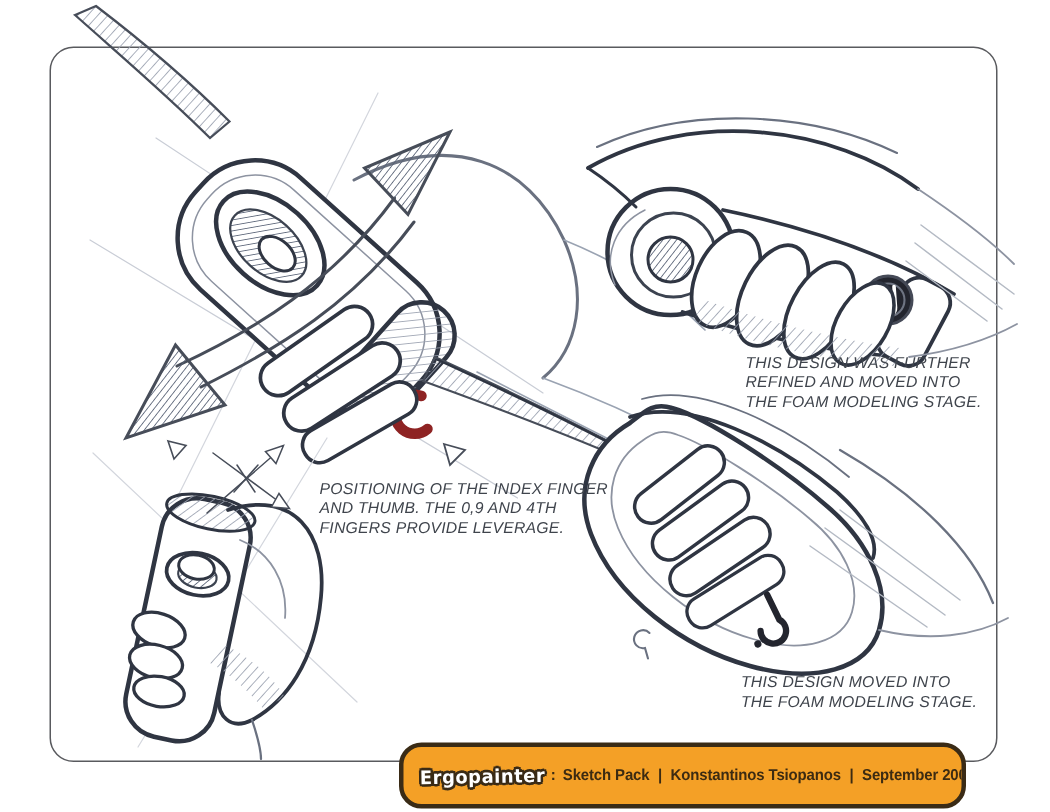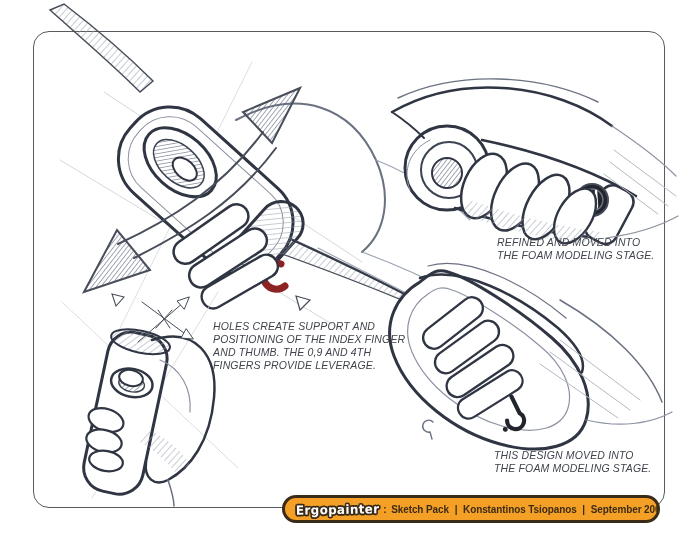--- a/index.html
+++ b/index.html
@@ -4,21 +4,21 @@
 <style>
   html,body{margin:0;padding:0;background:#ffffff;}
   .page{position:relative;width:700px;height:541px;background:#ffffff;overflow:hidden;
         font-family:"Liberation Sans",sans-serif;}
   .frame{position:absolute;left:33px;top:31px;width:632px;height:477px;box-sizing:border-box;
          border:1.6px solid #595a5e;border-radius:16px;}
   .art{position:absolute;left:0;top:0;}
   .annotation{position:absolute;font-style:italic;font-size:10.5px;line-height:13px;
               letter-spacing:.15px;color:#3f444c;white-space:nowrap;font-weight:500;}
   .annotation div{white-space:nowrap;}
-  .badge{position:absolute;left:282px;top:495px;width:378px;height:28px;box-sizing:border-box;
+  .badge{position:absolute;left:266px;top:495px;width:378px;height:44px;box-sizing:border-box;
          background:#F4A026;border:3px solid #3A2B16;border-radius:15px;
          display:flex;align-items:center;padding:0 11px;overflow:hidden;}
   .badge-inner{display:flex;align-items:center;white-space:nowrap;
                transform:scaleX(.95);transform-origin:left center;
                font-weight:bold;font-size:10.5px;color:#3C2B12;letter-spacing:-.1px;}
   .brand{font-family:"DejaVu Sans",sans-serif;font-weight:bold;font-size:12.5px;color:#ffffff;
          letter-spacing:.4px;margin-right:3px;transform:rotate(-1deg);
          text-shadow:-1.4px -1.4px 0 #3A2B16,1.4px -1.4px 0 #3A2B16,-1.4px 1.4px 0 #3A2B16,
                      1.4px 1.4px 0 #3A2B16,0 1.8px 0 #3A2B16,0 -1.8px 0 #3A2B16,
                      1.8px 0 0 #3A2B16,-1.8px 0 0 #3A2B16;}
@@ -164,27 +164,27 @@
       <g transform="rotate(-15 512 412)">
         <path d="M505 419 a8.5 8.5 0 1 0 14 -4 l-3.5 -18" stroke="#23252E" stroke-width="4.2" fill="none"></path>
         <circle cx="501" cy="427" r="2.4" fill="#23252E" stroke="none"></circle>
       </g>
 
       <path d="M433 422 a6 6 0 1 0 -3 10 l2 7" stroke="#6a7180" stroke-width="1.4"></path>
     </g>
   </svg>
 
   <div class="annotation" style="left:213px;top:320px">
-    <div>HOLES CREATE SUPPORT AND</div>
     <div>POSITIONING OF THE INDEX FINGER</div>
     <div>AND THUMB.  THE 0,9 AND 4TH</div>
     <div>FINGERS PROVIDE LEVERAGE.</div>
   </div>
 
   <div class="annotation" style="left:497px;top:236px">
+    <div>THIS DESIGN WAS FURTHER</div>
     <div>REFINED AND MOVED INTO</div>
     <div>THE FOAM MODELING STAGE.</div>
   </div>
 
   <div class="annotation" style="left:494px;top:449px">
     <div>THIS DESIGN MOVED INTO</div>
     <div>THE FOAM MODELING STAGE.</div>
   </div>
 
   <div class="badge">

